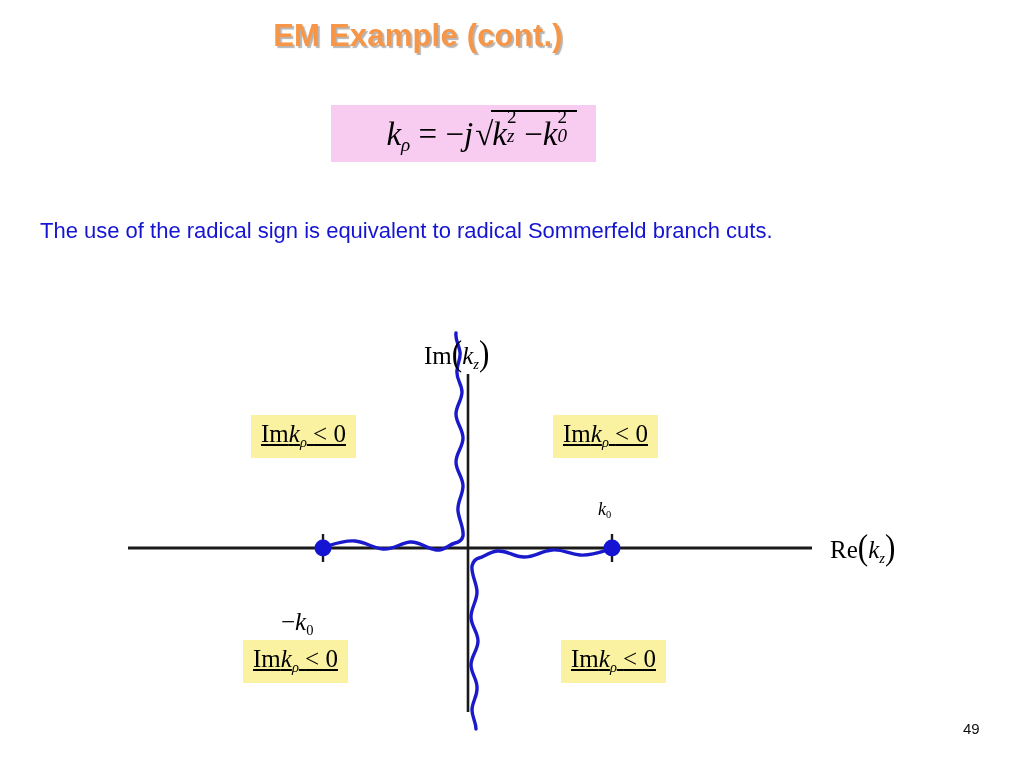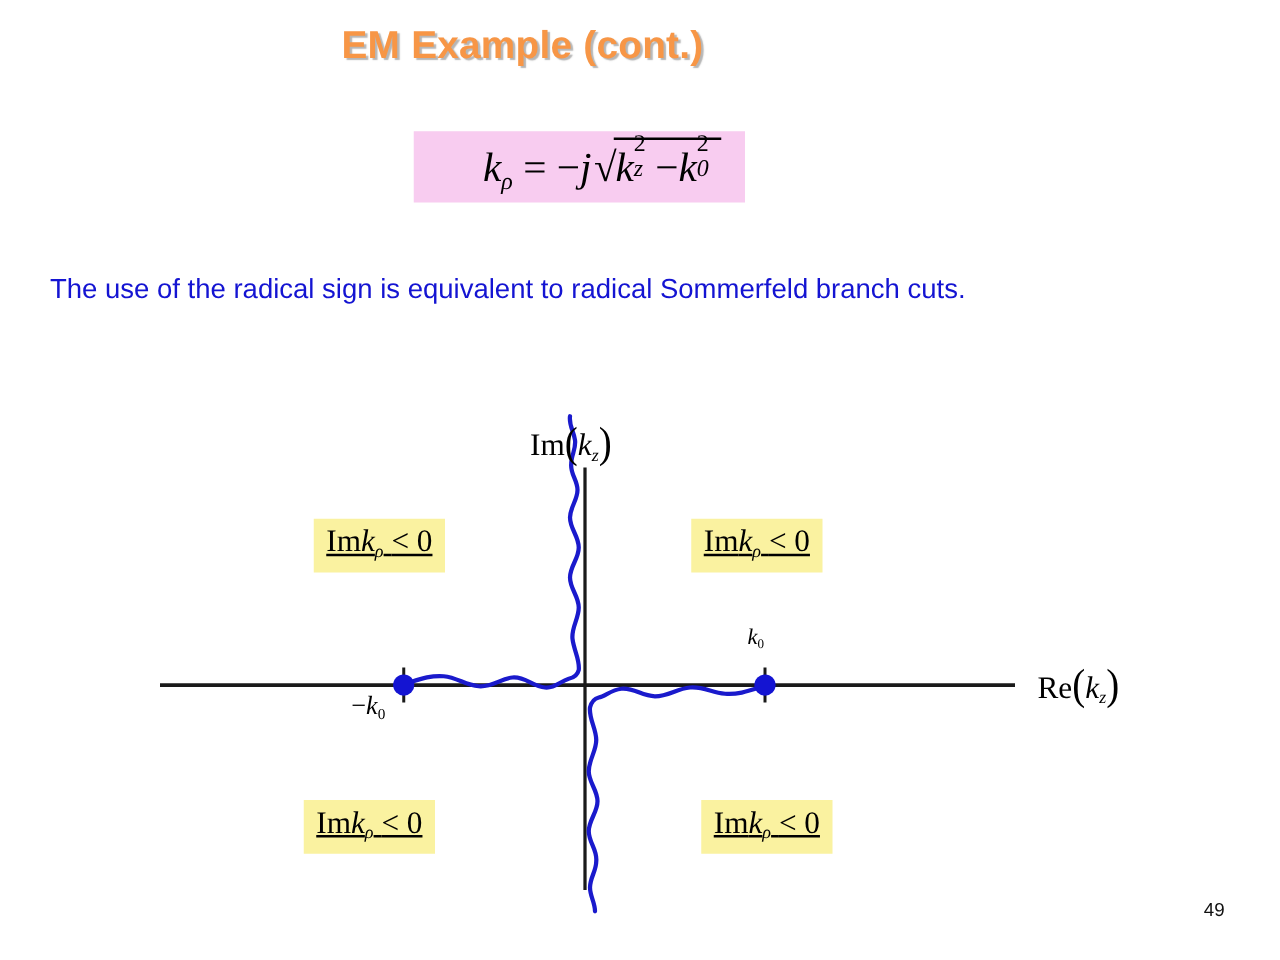--- a/index.html
+++ b/index.html
@@ -139,22 +139,22 @@
     top: 532px;
     font-size: 25px;
   }
   #branch-label-k0 {
     left: 598px;
     top: 500px;
     font-size: 18px;
   }
   #branch-label-neg-k0 {
     left: 281px;
-    top: 554px;
-    font-size: 21px;
+    top: 609px;
+    font-size: 25px;
   }
   .paren {
     font-size: 1.25em;
     font-style: normal;
     display: inline-block;
     transform: scaleY(1.12);
   }
 
   
   .quad-box {

